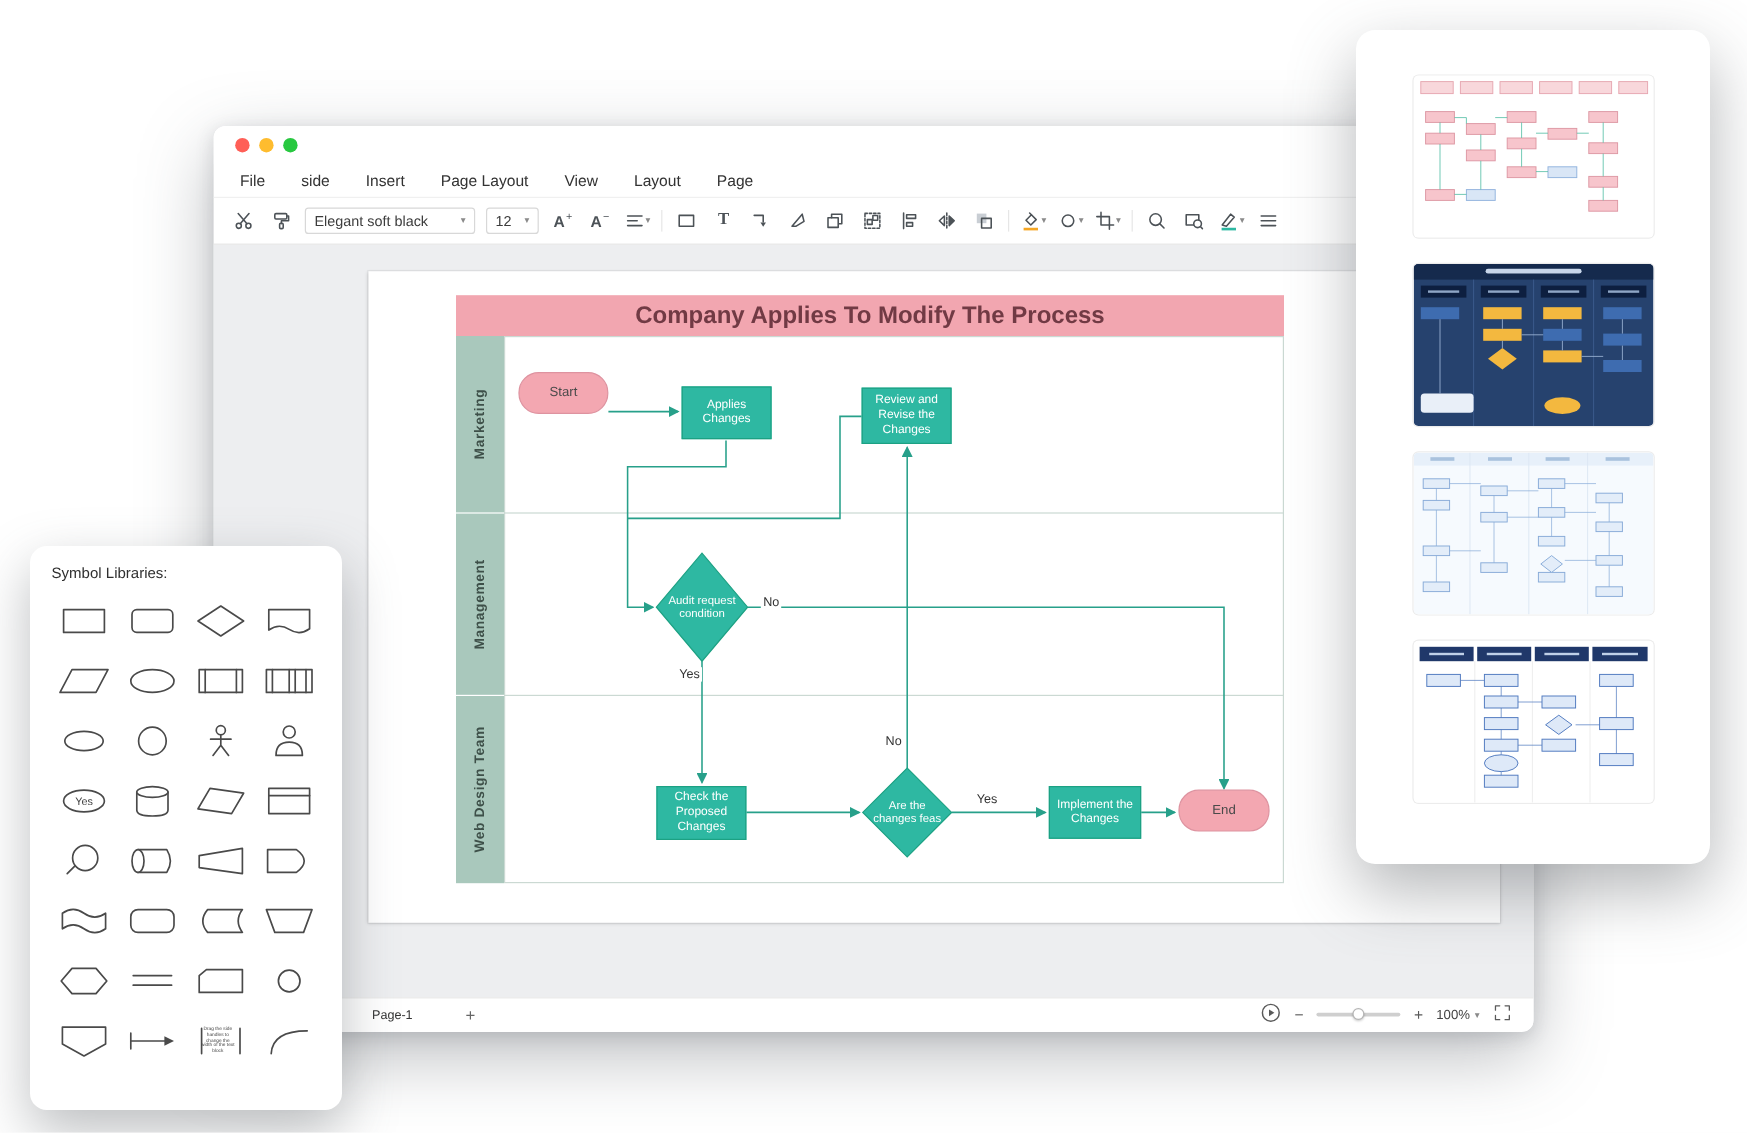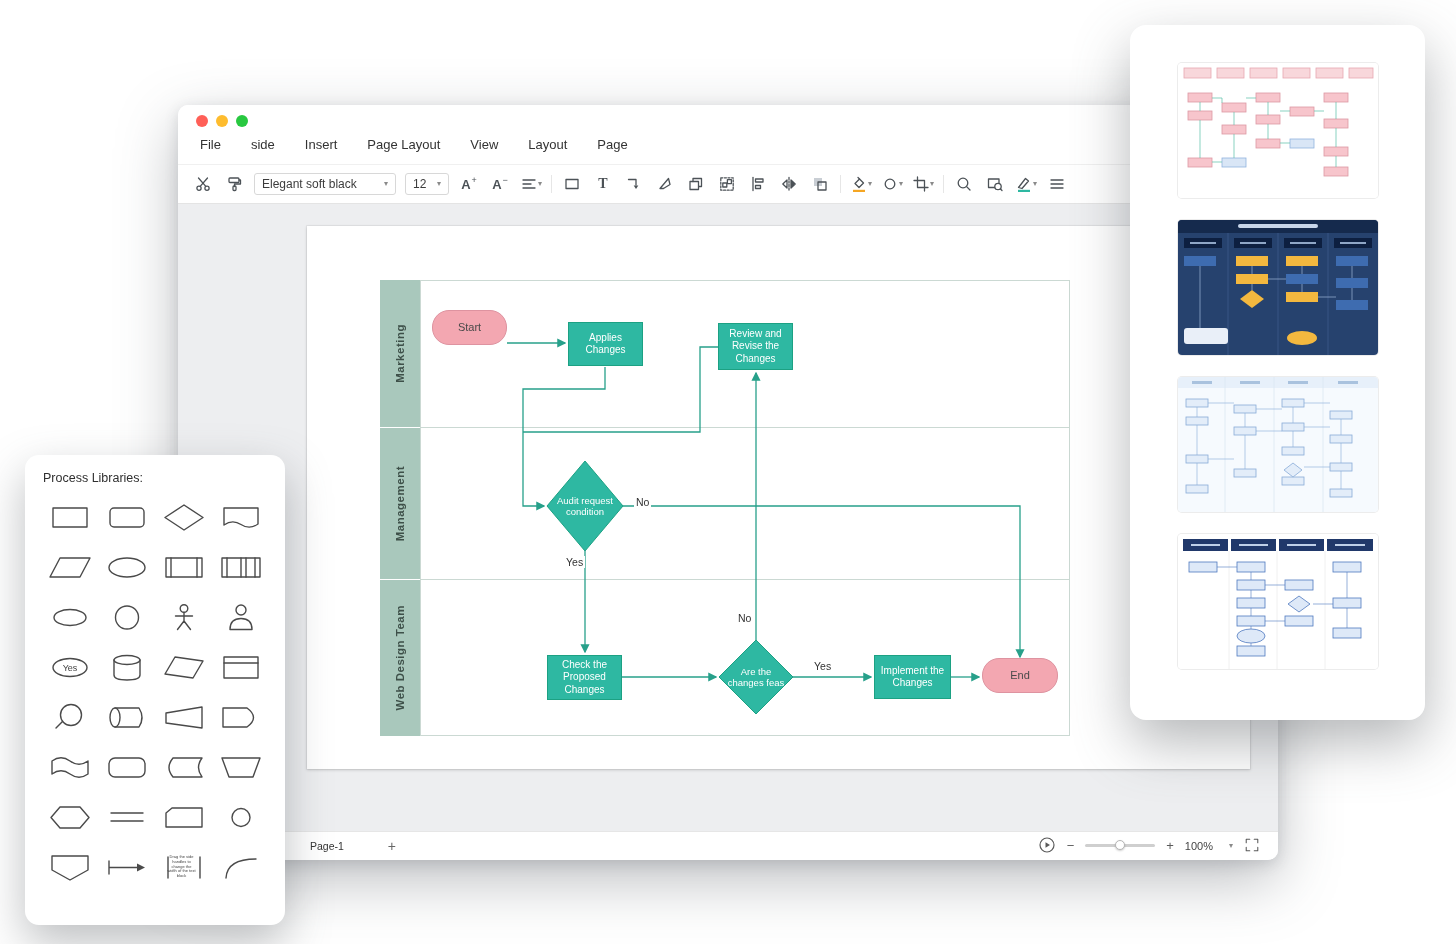--- a/index.html
+++ b/index.html
@@ -6,21 +6,21 @@
   body { background:#fff; font-family:"Liberation Sans", sans-serif; }
   .stage { position:relative; width:1456px; height:944px; background:#fff; overflow:hidden; }
 
   
   .win { position:absolute; left:178px; top:105px; width:1100px; height:755px; background:#fff;
          border-radius:10px; overflow:hidden;
          box-shadow:0 20px 60px rgba(80,85,92,.38), 0 4px 14px rgba(80,85,92,.18); }
   .titlebar { height:32px; display:flex; align-items:center; padding-left:18px; gap:8px; background:#fff; }
   .tl { width:12px; height:12px; border-radius:50%; }
   .tl.r{background:#FF5F57} .tl.y{background:#FEBC2E} .tl.g{background:#28C840}
-  .menubar { height:27px; display:flex; gap:30px; padding-left:22px; font-size:13px; color:#333; }
+  .menubar { height:27px; display:flex; align-items:center; gap:30px; padding-left:22px; font-size:13px; color:#333; }
   .menubar span { cursor:default; }
   .toolbar { height:40px; display:flex; align-items:center; gap:9px; padding:0 14px;
              border-top:1px solid #F0F0F0; border-bottom:1px solid #E4E4E4; }
   .tbtn { min-width:22px; height:24px; display:flex; align-items:center; justify-content:center; color:#4C5257; }
   .tbtn svg { stroke:#4C5257; fill:none; stroke-width:1.3; stroke-linecap:round; stroke-linejoin:round; }
   .sel { height:22px; border:1px solid #D8D8D8; border-radius:3px; display:flex; align-items:center;
          padding:0 7px; font-size:12px; color:#3C3C3C; gap:8px; background:#fff; }
   .caret { font-size:8px; color:#8A8A8A; line-height:1; }
   .sep { width:1px; height:18px; background:#E6E6E6; }
   .a-ltr { font-size:13px; font-weight:bold; }
@@ -53,21 +53,21 @@
   .elabel { position:absolute; font-size:10.5px; color:#333; background:#fff; padding:0 2px; }
 
   
   .bottombar { height:28px; border-top:1px solid #E6E6E6; display:flex; align-items:center;
                font-size:11px; color:#555; padding:0 14px; background:#fff; }
   .bb-left { display:flex; align-items:center; gap:44px; margin-left:118px; }
   .page-tab { font-size:10.5px; color:#333; }
   .bb-plus { font-size:14px; color:#666; }
   .bb-right { margin-left:auto; display:flex; align-items:center; gap:11px; margin-right:4px; color:#5A5A5A; }
   .bb-right svg { stroke:#5A5A5A; fill:none; stroke-width:1.2; stroke-linecap:round; stroke-linejoin:round; }
-  .zoomtxt { display:flex; align-items:center; gap:16px; font-size:11px; color:#444; }
+  .zoomtxt { display:flex; align-items:center; gap:4px; font-size:11px; color:#444; }
   .slider { width:70px; height:3px; background:#CFCFCF; border-radius:2px; position:relative; }
   .knob { position:absolute; left:30px; top:-4px; width:10px; height:10px; background:#fff;
           border:1px solid #B5B5B5; border-radius:50%; box-shadow:0 1px 2px rgba(0,0,0,.2); }
   .zbtn { font-size:13px; }
 
   
   .tpanel { position:absolute; left:1130px; top:25px; width:295px; height:695px; background:#fff;
             border-radius:16px; box-shadow:0 22px 55px rgba(90,95,100,.45);
             display:flex; flex-direction:column; align-items:center; padding-top:38px; gap:22px; }
   .thumb { width:200px; height:135px; border-radius:4px; overflow:hidden; box-shadow:0 0 0 1px #ECECEC; }
@@ -242,20 +242,21 @@
         <svg width="18" height="18" viewBox="0 0 18 18">
             <path d="M3,5h12M3,9h12M3,13h12"></path>
           </svg>
       </span>
     </div>
 
     <div class="canvas">
       <div class="page">
         <div class="fc">
 
+          <div class="fc-title">Company Applies To Modify The Process</div>
 
           <div class="fc-body"></div>
           <div class="lane-div" style="top:181px"></div>
           <div class="lane-div" style="top:333px"></div>
 
           <div class="lane-label" style="top:34px;height:147px">
             <span>Marketing</span>
           </div>
           <div class="lane-label" style="top:182px;height:151px">
             <span>Management</span>
@@ -475,21 +476,21 @@
           <ellipse cx="73" cy="102" rx="14" ry="7"></ellipse>
         </g>
         <g stroke="#4F79BF" stroke-width="0.6" fill="none">
           <path d="M39,33h20 M73,38v8 M73,56v8 M73,74v8 M73,92v3 M87,51h20 M87,87h20 M135,70h20 M169,38v26 M169,74v20 M73,109v3"></path>
         </g>
       </svg>
     </div>
   </div>
 
   <div class="spanel">
-    <div class="sp-title">Process Libraries:</div>
+    <div class="sp-title">Symbol Libraries:</div>
     <div class="sgrid">
 
       <span class="scell">
         <svg width="46" height="35" viewBox="0 0 46 35">
             <rect x="6" y="8" width="34" height="19"></rect>
           </svg>
         </span>
       <span class="scell">
         <svg width="46" height="35" viewBox="0 0 46 35">
             <rect x="6" y="8" width="34" height="19" rx="4"></rect>

